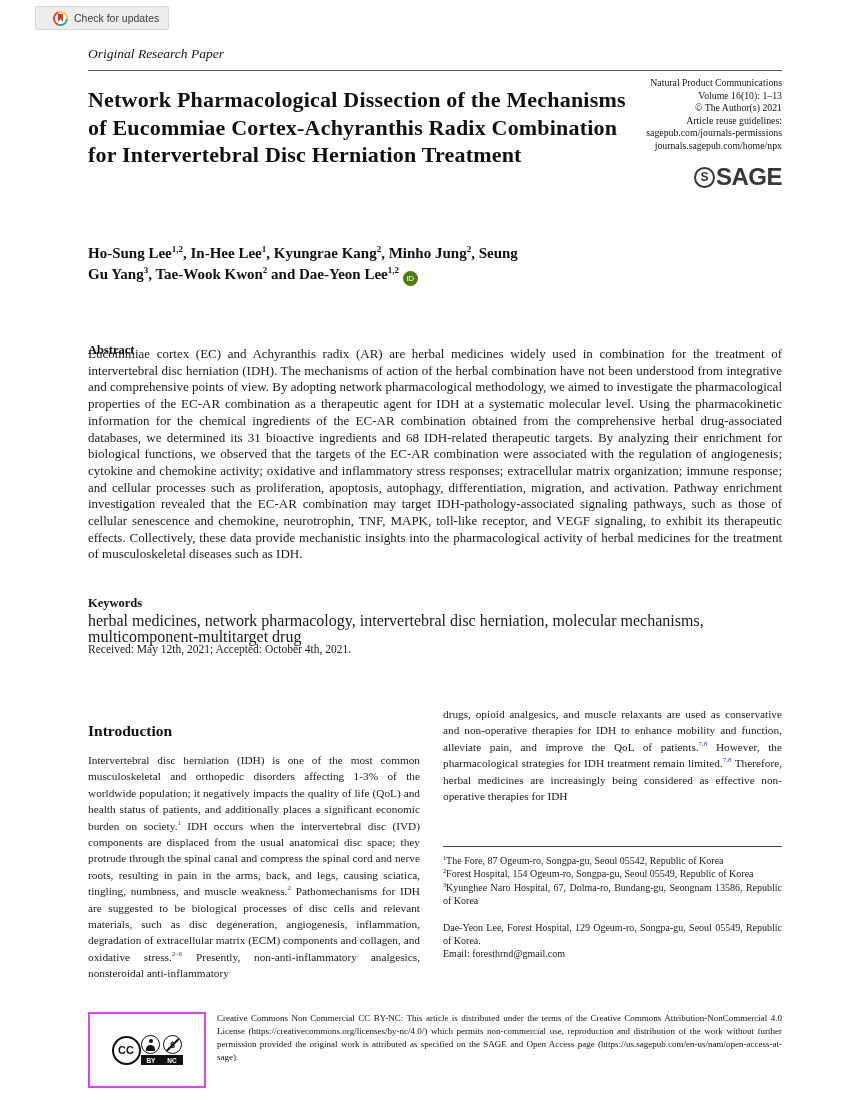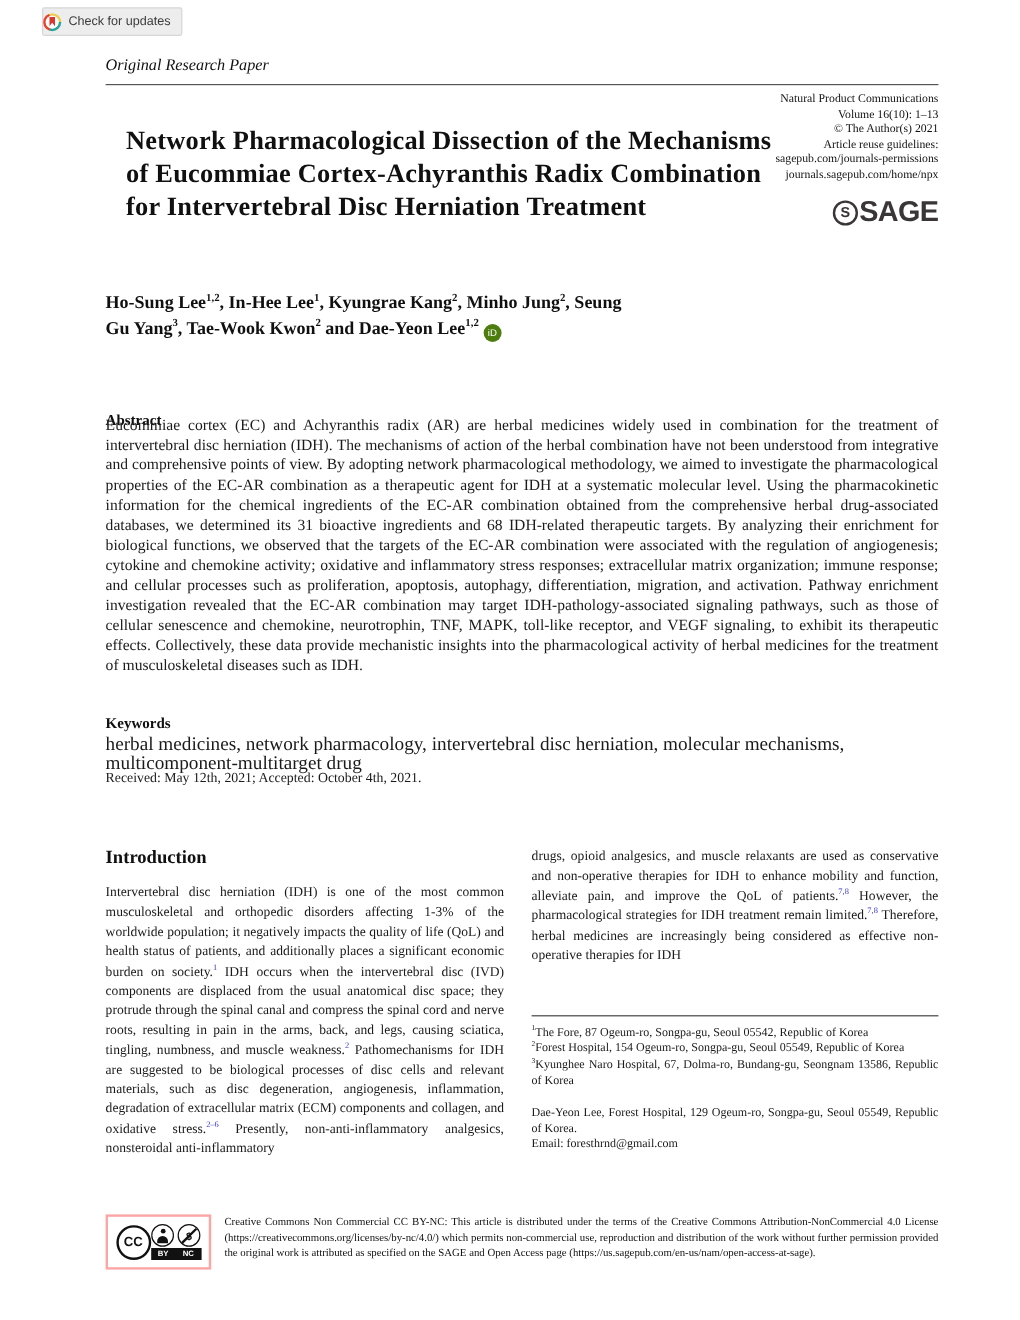--- a/index.html
+++ b/index.html
@@ -6,21 +6,21 @@
   body{
     width:850px;height:1100px;position:relative;background:#ffffff;
     font-family:"Liberation Serif", serif;color:#1a1a1a;overflow:hidden;
   }
   .abs{position:absolute;}
 
   
   .badge{
     left:35px;top:6px;height:22px;display:flex;align-items:center;gap:6px;
     background:#ededed;border:1px solid #d6d6d6;border-radius:2px;
-    padding:0 9px 0 0;font-family:"Liberation Sans",sans-serif;
+    padding:0 9px 0 17px;font-family:"Liberation Sans",sans-serif;
     font-size:10.5px;color:#3c3c3c;cursor:pointer;
   }
   .badge-ring{
     width:15px;height:15px;border-radius:50%;
     background:conic-gradient(from 200deg,#e8432d 0 140deg,#f2c94c 140deg 250deg,#27a59b 250deg 360deg);
     display:flex;align-items:center;justify-content:center;flex:0 0 auto;
   }
   .badge-ring .inner{
     width:11px;height:11px;border-radius:50%;background:#fff;
     display:flex;align-items:center;justify-content:center;
@@ -62,36 +62,36 @@
   .sec-heading{font-weight:bold;font-size:12.5px;color:#101010;}
   .abstract-heading{left:88px;top:320px;margin-top:23px;}
   .abstract-text{left:88px;top:346px;width:694px;font-size:13px;
     line-height:16.7px;text-align:justify;}
   .keywords-heading{left:88px;top:596px;}
   .keywords-text{left:88px;top:613px;width:694px;font-size:16px;line-height:16px;}
   .dates{left:88px;top:643px;width:694px;font-size:11.5px;}
 
   .col-left{left:88px;top:706px;width:332px;}
   .col-right{left:443px;top:706px;width:339px;}
-  .intro-heading{font-size:15.5px;font-weight:bold;color:#101010;margin:0 0 12px 0;}
+  .intro-heading{font-size:15.5px;font-weight:bold;color:#101010;margin:16px 0 12px 0;}
   .body-text{font-size:11.3px;line-height:16.4px;text-align:justify;margin:0;}
   .body-text sup{font-size:62%;line-height:0;}
   .reflinks sup{color:#3333cc;cursor:pointer;}
 
   .footnote-block{left:443px;top:846px;width:339px;}
   .fn-rule{height:1px;background:#444;margin-bottom:7px;}
   .fn-line{font-size:10px;line-height:13.4px;text-align:justify;}
   .fn-line sup{font-size:62%;line-height:0;}
   .fn-gap{height:13px;}
   .fn-heading{font-size:10px;font-weight:bold;line-height:13.4px;}
 
   .license{left:88px;top:1012px;width:694px;display:flex;gap:11px;align-items:flex-start;}
   .cc-box{
-    width:84px;height:42px;border:2px solid #fca5a5;background:#fff;flex:0 0 auto;
-    display:flex;align-items:center;justify-content:center;gap:0;padding:0;
+    width:84px;height:42px;border:2px solid #d946ef;background:#fff;flex:0 0 auto;
+    display:flex;align-items:center;justify-content:center;gap:0;padding:15px;
   }
   .cc-main{
     width:25px;height:25px;border:2px solid #111;border-radius:50%;
     font-family:"Liberation Sans",sans-serif;font-size:11px;font-weight:bold;
     display:flex;align-items:center;justify-content:center;color:#111;flex:0 0 auto;
   }
   .cc-right{display:flex;flex-direction:column;align-items:center;}
   .cc-icons{display:flex;gap:3px;}
   .cc-small{
     width:17px;height:17px;border:1.6px solid #111;border-radius:50%;
@@ -130,21 +130,21 @@
   <div>Article reuse guidelines:</div>
   <div class="link">sagepub.com/journals-permissions</div>
   <div class="link">journals.sagepub.com/home/npx</div>
 </div>
 
 <div class="abs sage">
   <span class="sage-s">S</span>
   <span class="sage-text">SAGE</span>
 </div>
 
-<h1 class="abs title" style="margin:17px;">Network Pharmacological Dissection of the Mechanisms of Eucommiae Cortex-Achyranthis Radix Combination for Intervertebral Disc Herniation Treatment</h1>
+<h1 class="abs title" style="margin:0;">Network Pharmacological Dissection of the Mechanisms of Eucommiae Cortex-Achyranthis Radix Combination for Intervertebral Disc Herniation Treatment</h1>
 
 <div class="abs authors">
   <span><span>Ho-Sung Lee</span><sup>1,2</sup><span>, In-Hee Lee</span><sup>1</sup><span>, Kyungrae Kang</span><sup>2</sup><span>, Minho Jung</span><sup>2</sup><span>, Seung Gu Yang</span><sup>3</sup><span>, Tae-Wook Kwon</span><sup>2</sup><span> and Dae-Yeon Lee</span><sup>1,2</sup><span> </span></span>
   <span class="orcid">iD</span>
 </div>
 
 <div class="abs sec-heading abstract-heading">Abstract</div>
 <div class="abs abstract-text">Eucommiae cortex (EC) and Achyranthis radix (AR) are herbal medicines widely used in combination for the treatment of intervertebral disc herniation (IDH). The mechanisms of action of the herbal combination have not been understood from integrative and comprehensive points of view. By adopting network pharmacological methodology, we aimed to investigate the pharmacological properties of the EC-AR combination as a therapeutic agent for IDH at a systematic molecular level. Using the pharmacokinetic information for the chemical ingredients of the EC-AR combination obtained from the comprehensive herbal drug-associated databases, we determined its 31 bioactive ingredients and 68 IDH-related therapeutic targets. By analyzing their enrichment for biological functions, we observed that the targets of the EC-AR combination were associated with the regulation of angiogenesis; cytokine and chemokine activity; oxidative and inflammatory stress responses; extracellular matrix organization; immune response; and cellular processes such as proliferation, apoptosis, autophagy, differentiation, migration, and activation. Pathway enrichment investigation revealed that the EC-AR combination may target IDH-pathology-associated signaling pathways, such as those of cellular senescence and chemokine, neurotrophin, TNF, MAPK, toll-like receptor, and VEGF signaling, to exhibit its therapeutic effects. Collectively, these data provide mechanistic insights into the pharmacological activity of herbal medicines for the treatment of musculoskeletal diseases such as IDH.</div>
 
 <div class="abs sec-heading keywords-heading">Keywords</div>

